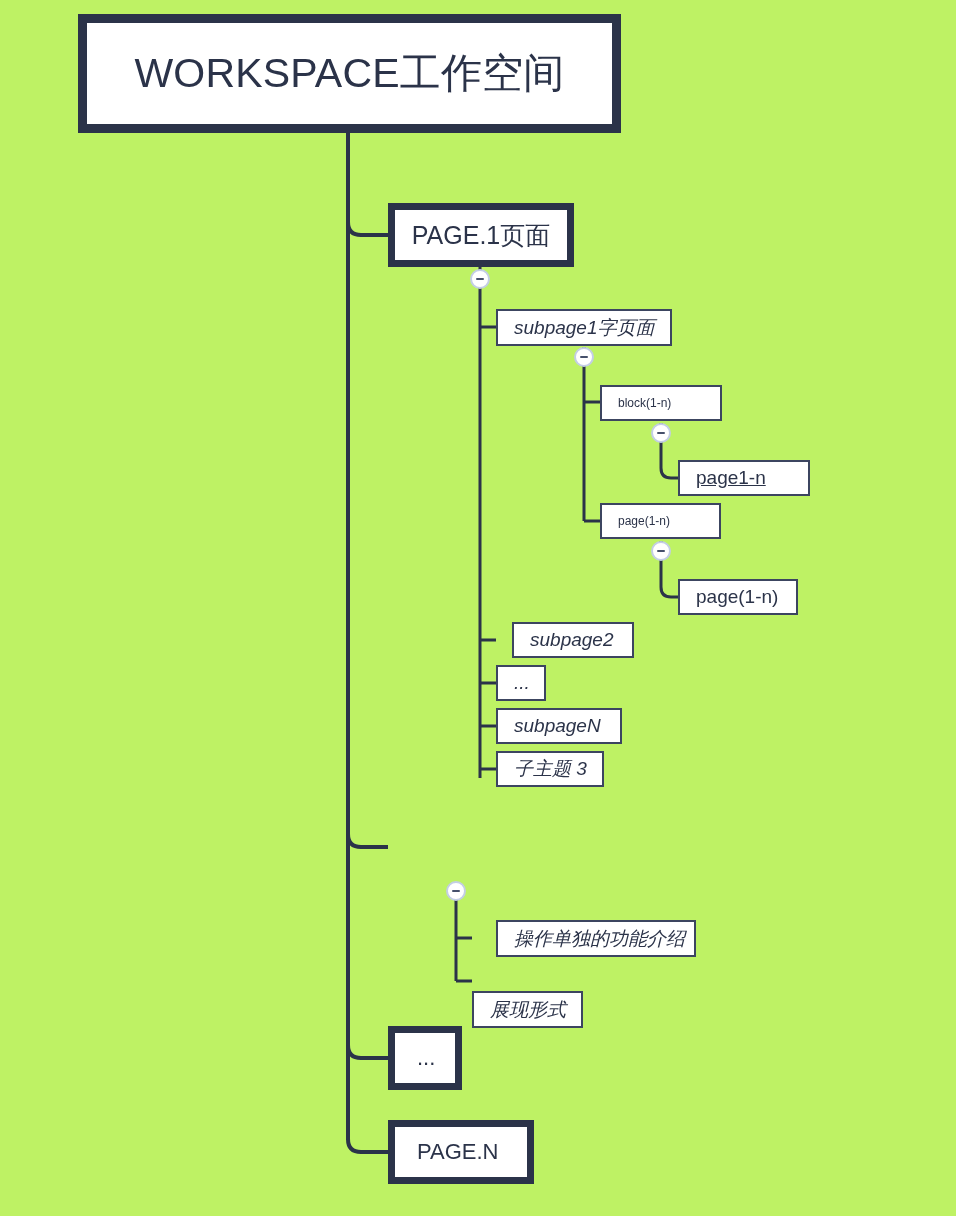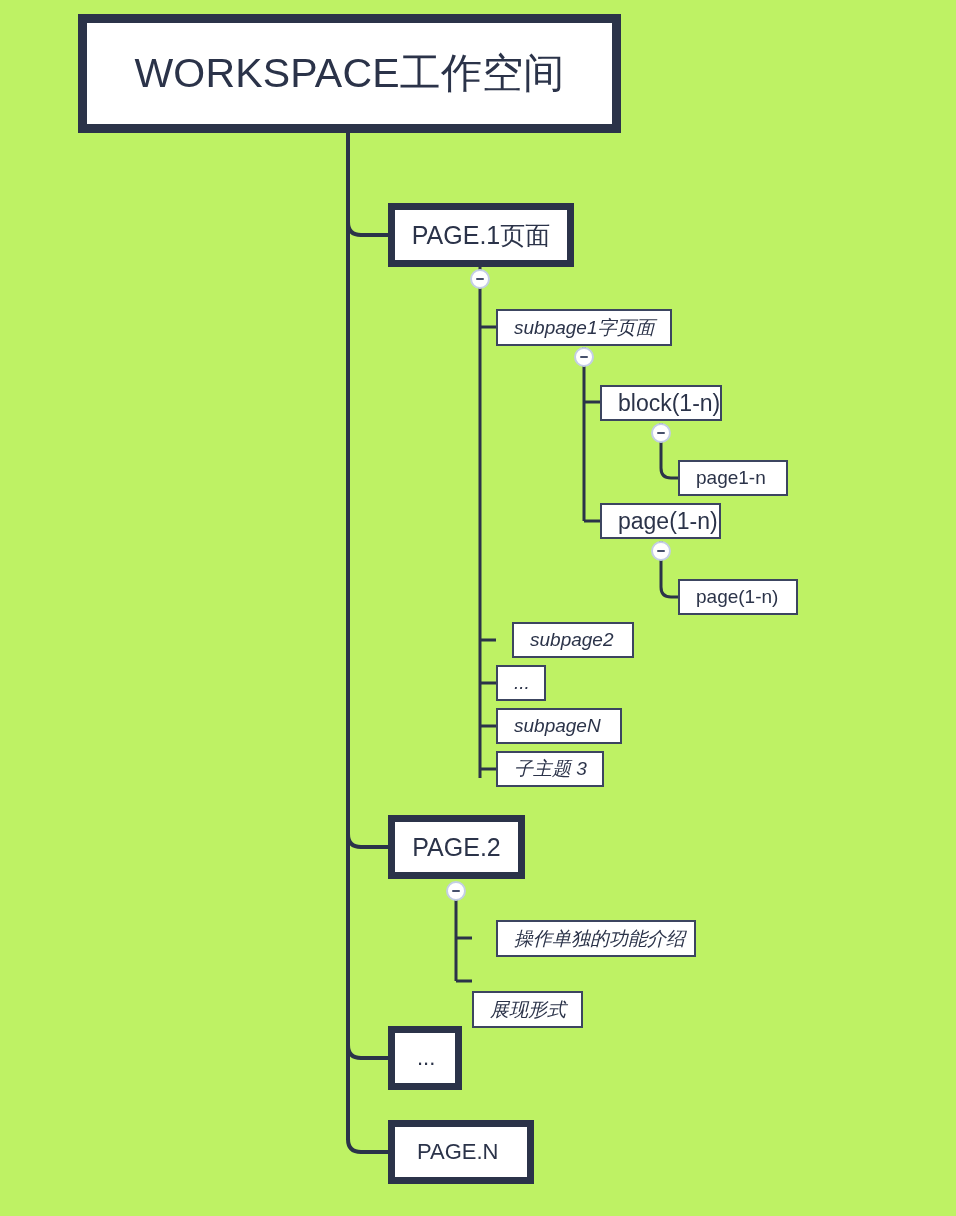--- a/index.html
+++ b/index.html
@@ -56,21 +56,21 @@
     border: 2px solid #3c4560;
     justify-content: flex-start;
     padding-left: 16px;
     font-size: 19px;
     font-style: italic;
   }
   .node.level-3 {
     border: 2px solid #3c4560;
     justify-content: flex-start;
     padding-left: 16px;
-    font-size: 23px;
+    font-size: 12px;
   }
   .node.level-4 {
     border: 2px solid #3c4560;
     justify-content: flex-start;
     padding-left: 16px;
     font-size: 19px;
   }
   .toggle {
     position: absolute;
     width: 20px;
@@ -159,21 +159,21 @@
     <span class="bar"></span>
   </div>
 
   <div class="node level-3" style="left:600px; top:385px; width:122px; height:36px;">
     <span>block(1-n)</span>
   </div>
   <div class="toggle" style="left:651px; top:423px;">
     <span class="bar"></span>
   </div>
 
-  <div class="node level-4" style="left:678px; top:460px; width:110px; height:36px;">
+  <div class="node level-4" style="left:678px; top:460px; width:132px; height:36px;text-decoration:underline;">
     <span>page1-n</span>
   </div>
 
   <div class="node level-3" style="left:600px; top:503px; width:121px; height:36px;">
     <span>page(1-n)</span>
   </div>
   <div class="toggle" style="left:651px; top:541px;">
     <span class="bar"></span>
   </div>
 
@@ -190,23 +190,20 @@
   </div>
 
   <div class="node level-2" style="left:496px; top:708px; width:126px; height:36px;">
     <span>subpageN</span>
   </div>
 
   <div class="node level-2" style="left:496px; top:751px; width:108px; height:36px;">
     <span>子主题 3</span>
   </div>
 
-  <div class="node level-1" style="left:388px; top:815px; width:137px; height:64px;">
-    <span>PAGE.2</span>
-  </div>
   <div class="toggle" style="left:446px; top:881px;">
     <span class="bar"></span>
   </div>
 
   <div class="node level-2" style="left:472px; top:920px; width:200px; height:37px;margin-left:24px;">
     <span>操作单独的功能介绍</span>
   </div>
 
   <div class="node level-2" style="left:472px; top:963px; width:111px; height:37px;margin-top:28px;">
     <span>展现形式</span>

